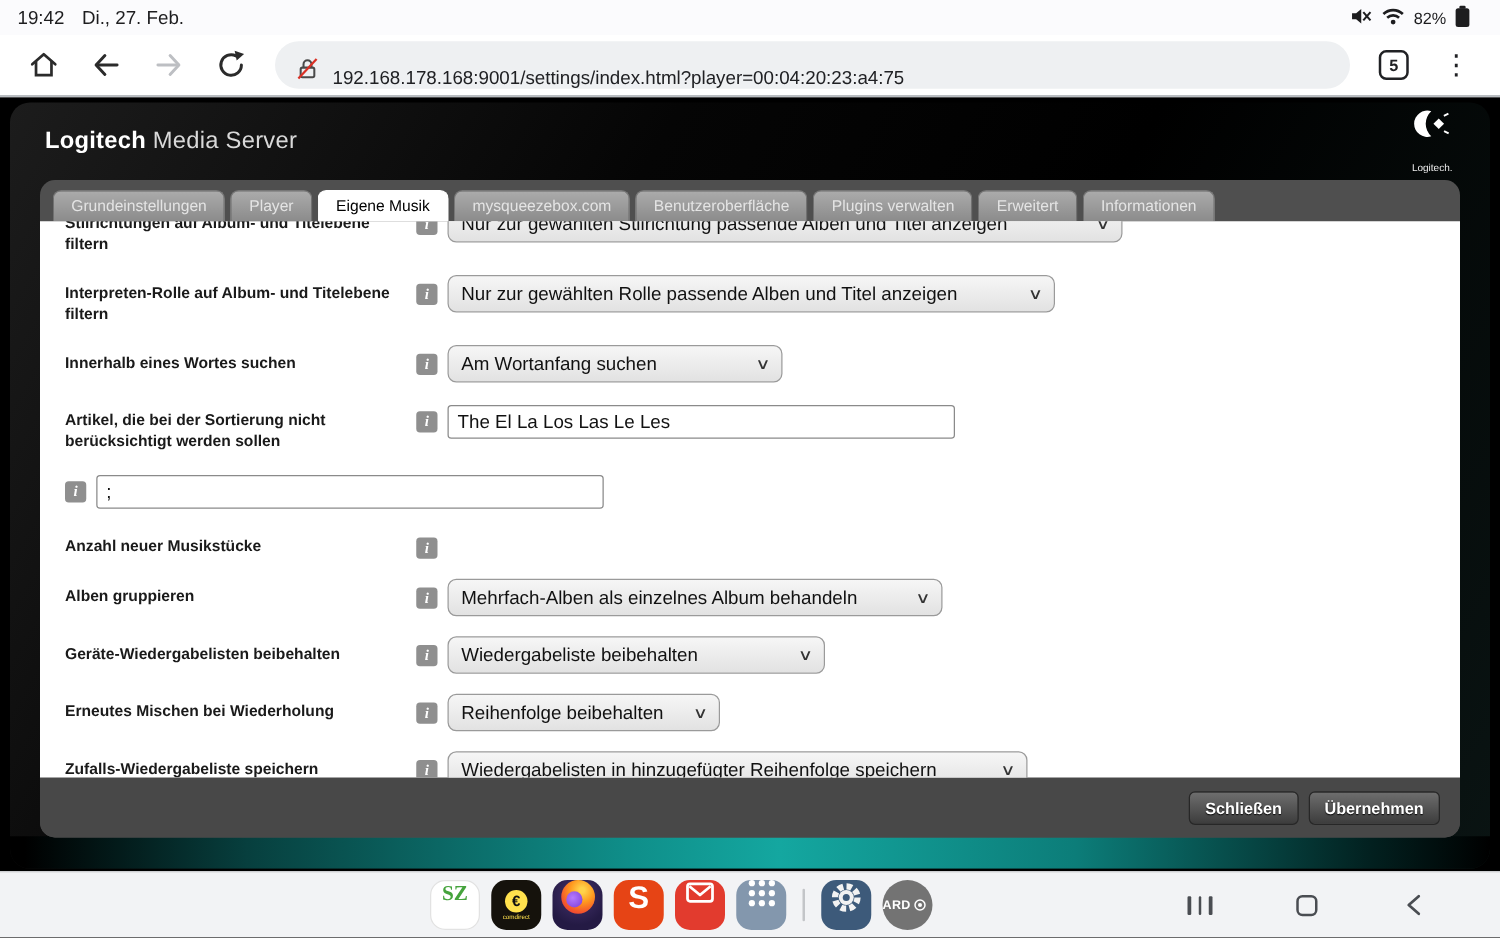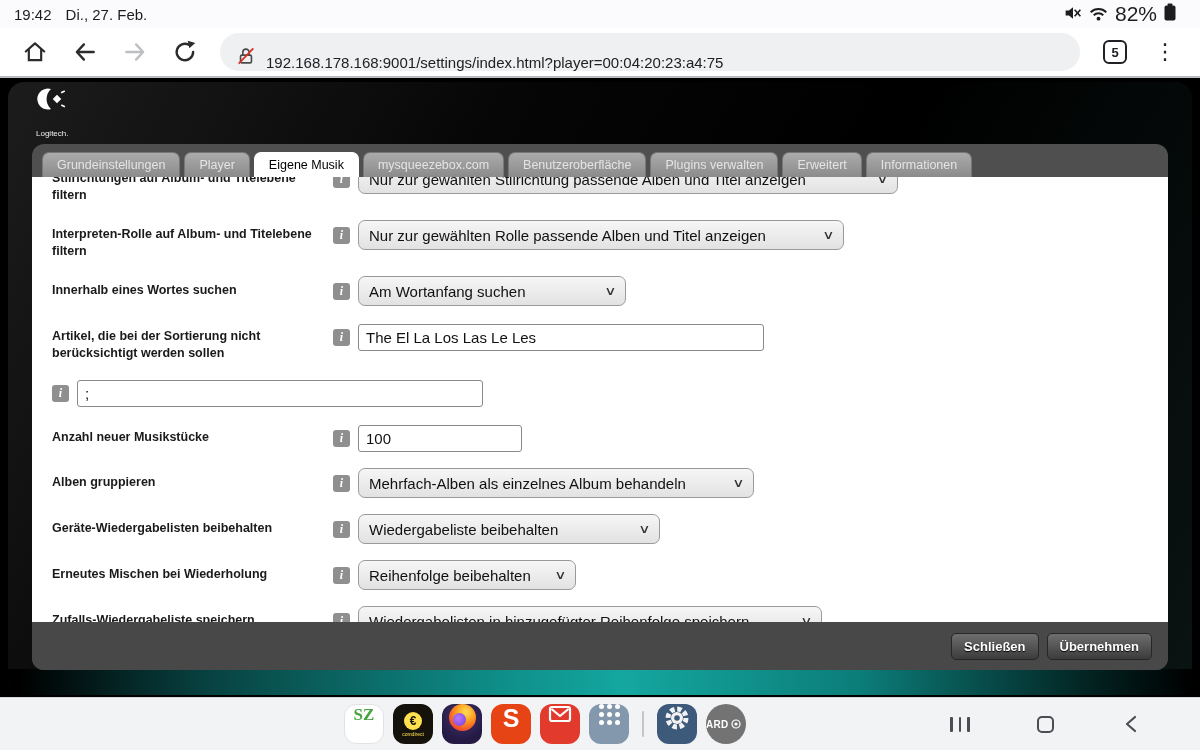--- a/index.html
+++ b/index.html
@@ -3,21 +3,21 @@
 <meta charset="utf-8">
 <style>
   * { margin:0; padding:0; box-sizing:border-box; }
   html,body { width:1200px; height:750px; font-family:"Liberation Sans", sans-serif; background:#000; }
   .screen { width:1200px; height:750px; display:flex; flex-direction:column; overflow:hidden; }
 
   
   .statusbar { height:28px; background:#fbfbfd; display:flex; align-items:center; justify-content:space-between; padding:0 24px 0 14px; }
   .sb-left { display:flex; gap:14px; font-size:15px; color:#1d1d1f; }
   .sb-time { font-weight:500; }
-  .sb-right { display:flex; align-items:center; gap:7px; font-size:21px; color:#1d1d1f; }
+  .sb-right { display:flex; align-items:center; gap:7px; font-size:13px; color:#1d1d1f; }
 
   
   .toolbar { height:50px; background:#ffffff; display:flex; align-items:center; padding:0 14px; gap:8px; border-bottom:2px solid #b9bdc1; }
   .tb-icon { width:42px; height:40px; display:flex; align-items:center; justify-content:center; flex:0 0 auto; }
   .urlbar { flex:1; height:38px; background:#eef0f2; border-radius:20px; display:flex; align-items:flex-end; padding:0 16px; gap:10px; margin:0 6px; }
   .url-text { font-size:15px; color:#202124; white-space:nowrap; overflow:hidden; }
   .tabcount { width:24px; height:24px; border:2.5px solid #202124; border-radius:6px; display:flex; align-items:center; justify-content:center; font-size:13px; font-weight:bold; color:#202124; }
   .menu-dots { font-size:22px; color:#202124; line-height:1; padding:0 4px; }
 
   
@@ -169,20 +169,21 @@
     <div class="tb-icon">
       <span class="menu-dots">⋮</span>
     </div>
   </div>
 
   <div class="webview">
     <div class="lms-panel">
       <div class="lms-glow"></div>
 
       <div class="lms-header">
+        <div class="lms-title"><b>Logitech</b><span> Media Server</span></div>
         <div class="lms-logo">
           <svg width="30" height="24" viewBox="0 0 30 24">
             <path d="M14 1 A10.5 10.5 0 1 0 14 21 A13.5 13.5 0 0 1 14 1 Z" fill="#fff"></path>
             <rect x="17" y="8" width="6" height="6" fill="#fff" transform="rotate(45 20 11)"></rect>
             <rect x="24" y="3" width="4" height="1.6" fill="#fff" transform="rotate(-25 26 4)"></rect>
             <rect x="24" y="17" width="4" height="1.6" fill="#fff" transform="rotate(25 26 18)"></rect>
           </svg>
           <div class="cap">Logitech.</div>
         </div>
       </div>
@@ -236,21 +237,20 @@
             </div>
 
             <div class="row">
               <span class="info">i</span>
               <input class="text-input" style="width: 406px;" value=";">
             </div>
 
             <div class="row">
               <div class="row-label">Anzahl neuer Musikstücke</div>
               <span class="info">i</span>
-              <input class="text-input" style="width: 164px;" value="100">
             </div>
 
             <div class="row">
               <div class="row-label">Alben gruppieren</div>
               <span class="info">i</span>
               <div class="select" style="width:396px">
                 <span class="sel-text">Mehrfach-Alben als einzelnes Album behandeln</span>
                 <span class="chev">∨</span>
               </div>
             </div>

